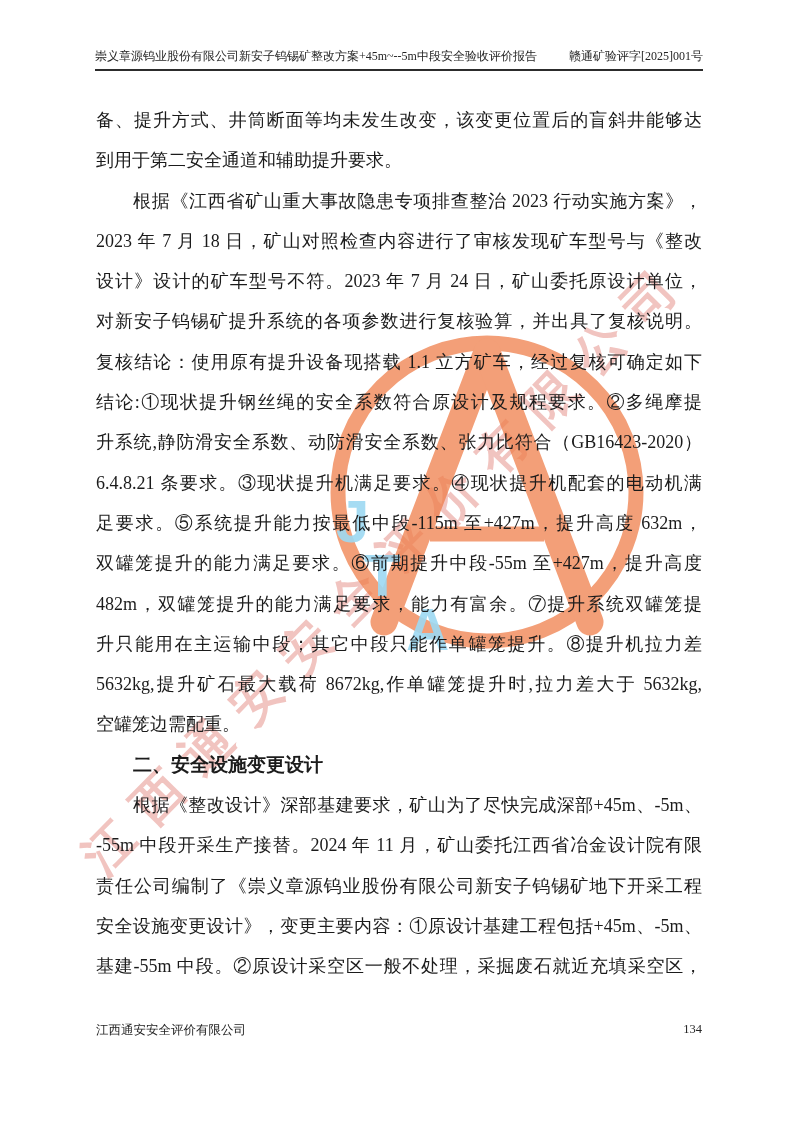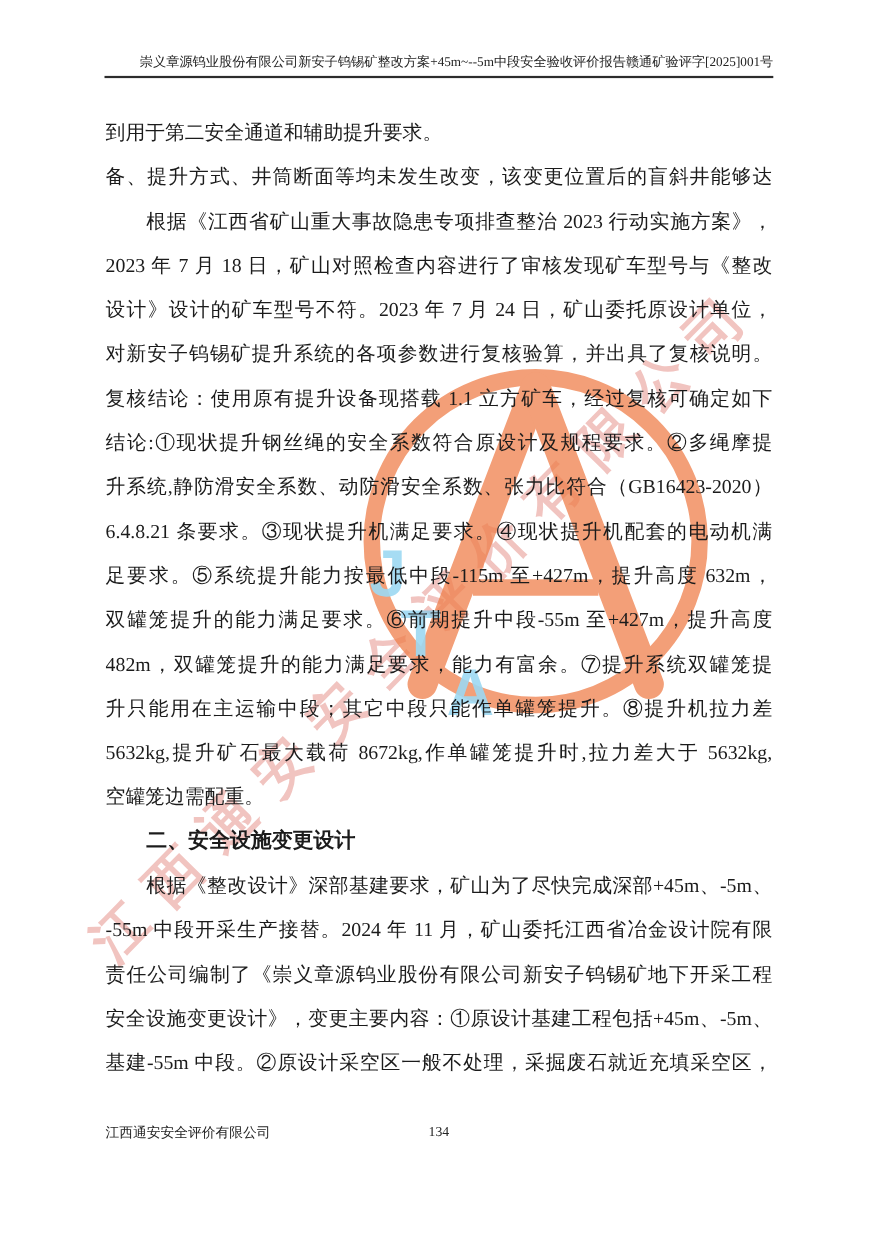--- a/index.html
+++ b/index.html
@@ -4,37 +4,37 @@
 <style>
   html,body { margin:0; padding:0; background:#f2f2f2; }
   .page {
     position:relative; width:793px; height:1122px; margin:0 auto;
     background:#ffffff; outline:1px solid #d6d6d6; overflow:hidden;
     font-family:"Liberation Serif","DejaVu Serif",serif; color:#1b1b1b;
   }
   
   .header {
     position:absolute; left:95px; top:48px; width:608px; z-index:2;
-    display:flex; justify-content:flex-end; align-items:flex-end;
+    display:flex; justify-content:space-between; align-items:flex-end;
     font-size:12px; color:#242424; white-space:nowrap;
     border-bottom:2px solid #2c2c2c; padding-bottom:4px;
   }
   
   .bodytext { position:absolute; left:96px; top:100px; width:606px; z-index:2; }
   .line {
     height:40.3px; line-height:40.3px; font-size:18px;
     text-align:justify; text-align-last:justify; overflow:hidden;
   }
   .line.end  { text-align-last:left; }
   .line.ind  { text-indent:37px; }
   .line.head { font-weight:bold; text-align-last:left; text-indent:37px; font-size:19px; }
   
   .footer { position:absolute; left:96px; top:1022px; width:606px; z-index:2; font-size:12.5px; color:#242424; }
   .footer .company { position:relative; z-index:2; }
-  .footer .num { position:absolute; left:0; right:0; top:0; text-align:center; z-index:1; }
+  .footer .num { position:absolute; left:0; right:0; top:0; text-align:right; z-index:1; }
   
   .wm { position:absolute; z-index:1; pointer-events:none; }
   .wm-diagonal {
     left:68px; top:842px; transform-origin:0 0; transform:rotate(-45.5deg);
     font-size:50px; font-weight:600; letter-spacing:20px; white-space:nowrap;
     color:rgba(221,108,98,0.40);
   }
   .wm-big {
     left:280px; top:712px; font-size:62px; font-weight:bold; letter-spacing:5px;
     font-family:"Liberation Sans","DejaVu Sans",sans-serif; white-space:nowrap;
@@ -60,22 +60,22 @@
     <text x="88" y="330" font-size="60" fill="#7dcdee" opacity="0.9">A</text>
   </svg>
 
 
   <div class="header">
     <span>崇义章源钨业股份有限公司新安子钨锡矿整改方案+45m~--5m中段安全验收评价报告</span>
     <span>赣通矿验评字[2025]001号</span>
   </div>
 
   <div class="bodytext" id="body-lines">
+      <div class="line">备、提升方式、井筒断面等均未发生改变，该变更位置后的盲斜井能够达</div>
       <div class="line end">到用于第二安全通道和辅助提升要求。</div>
-      <div class="line">备、提升方式、井筒断面等均未发生改变，该变更位置后的盲斜井能够达</div>
       <div class="line ind">根据《江西省矿山重大事故隐患专项排查整治 2023 行动实施方案》，</div>
       <div class="line">2023 年 7 月 18 日，矿山对照检查内容进行了审核发现矿车型号与《整改</div>
       <div class="line">设计》设计的矿车型号不符。2023 年 7 月 24 日，矿山委托原设计单位，</div>
       <div class="line">对新安子钨锡矿提升系统的各项参数进行复核验算，并出具了复核说明。</div>
       <div class="line">复核结论：使用原有提升设备现搭载 1.1 立方矿车，经过复核可确定如下</div>
       <div class="line">结论:①现状提升钢丝绳的安全系数符合原设计及规程要求。②多绳摩提</div>
       <div class="line">升系统,静防滑安全系数、动防滑安全系数、张力比符合（GB16423-2020）</div>
       <div class="line">6.4.8.21 条要求。③现状提升机满足要求。④现状提升机配套的电动机满</div>
       <div class="line">足要求。⑤系统提升能力按最低中段-115m 至+427m，提升高度 632m，</div>
       <div class="line">双罐笼提升的能力满足要求。⑥前期提升中段-55m 至+427m，提升高度</div>

